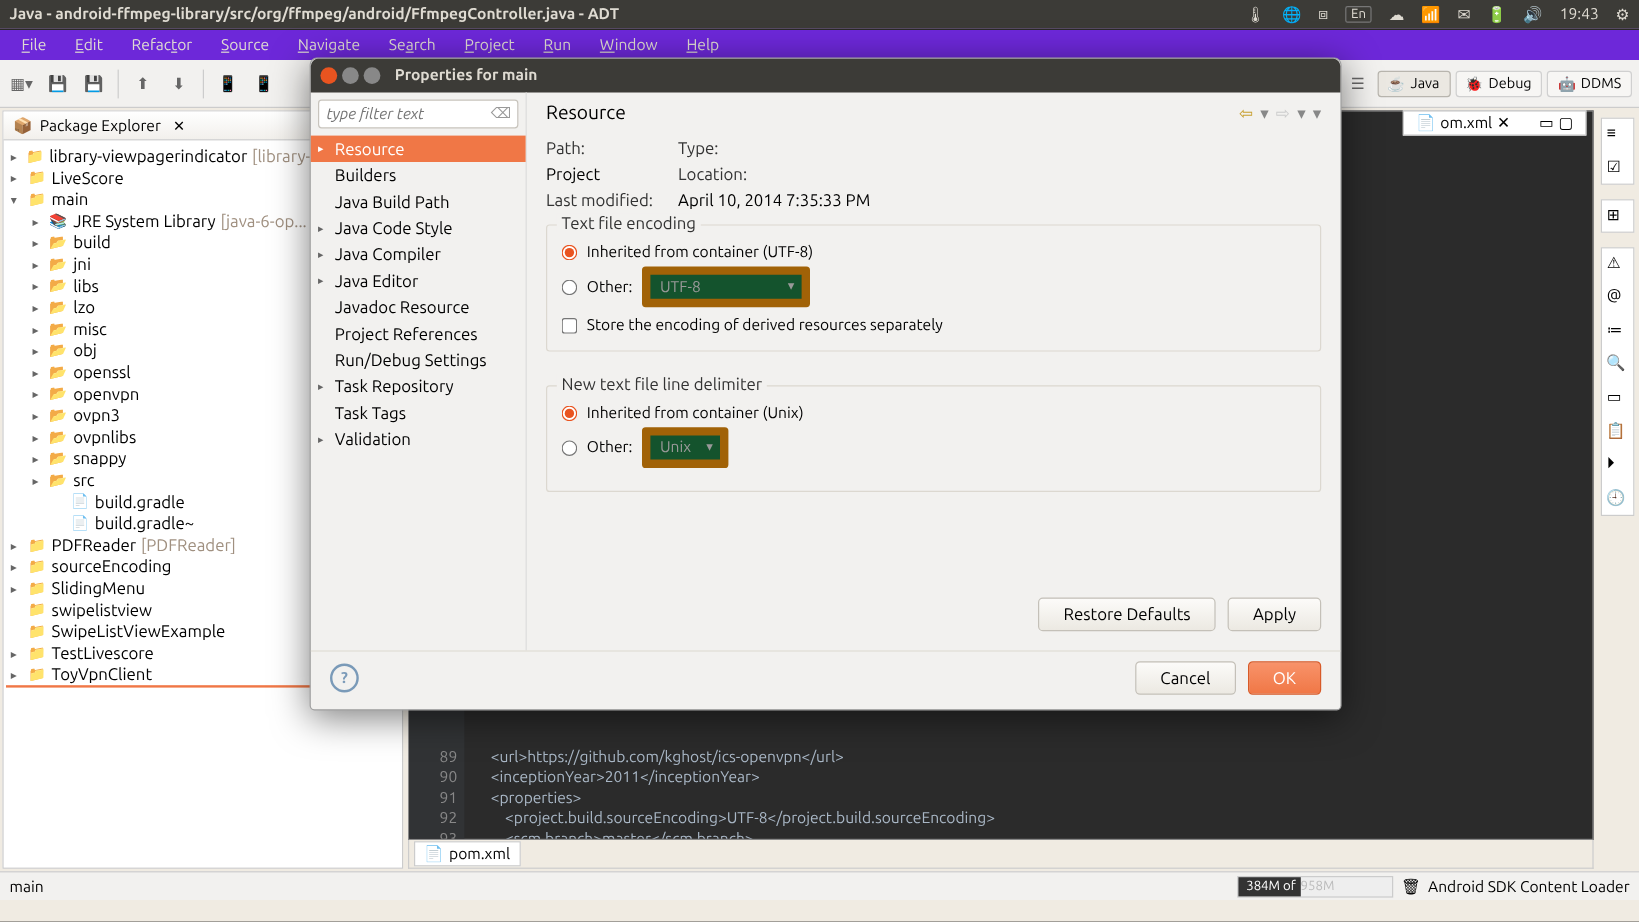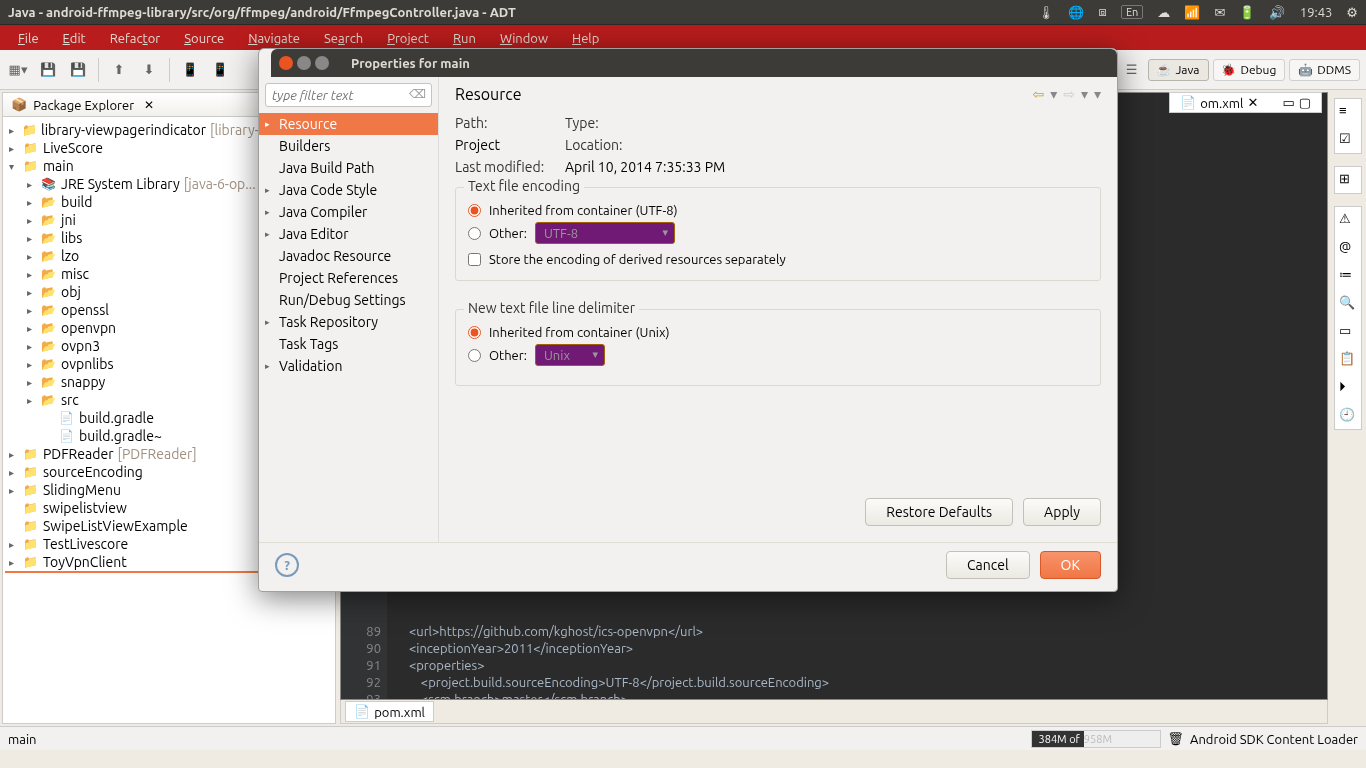--- a/index.html
+++ b/index.html
@@ -5,21 +5,21 @@
 * { box-sizing: border-box; margin: 0; padding: 0; font-family: Ubuntu, "Segoe UI", sans-serif; }
 body { width: 1366px; height: 768px; background: #f0ebe2; overflow: hidden; position: relative; font-size: 13px; }
 
 
 .sysbar { height: 24px; background: #3c3b37; color: #dfdbd2; display: flex; align-items: center; padding: 0 8px; font-size: 13px; }
 .sysbar .title { flex: 1; font-weight: bold; }
 .sysbar .tray { display: flex; gap: 14px; align-items: center; }
 .sysbar .tray span { font-size: 13px; }
 
 
-.menubar { height: 26px; background: #b91c1c; color: #dfdbd2; display: flex; align-items: center; padding: 0 8px; gap: 4px; border-top: 1px solid #2a2926; }
+.menubar { height: 26px; background: #6d28d9; color: #dfdbd2; display: flex; align-items: center; padding: 0 8px; gap: 4px; border-top: 1px solid #2a2926; }
 .menubar .menuitem { padding: 2px 10px; cursor: pointer; }
 .menubar .menuitem u { text-decoration: underline; }
 
 
 .toolbar { height: 40px; background: #f2f1ef; border-bottom: 1px solid #ccc; display: flex; align-items: center; padding: 0 6px; gap: 6px; }
 .toolbar .tbtn { width: 24px; height: 24px; border: 1px solid transparent; display: flex; align-items: center; justify-content: center; color: #666; }
 .toolbar .sep { width: 1px; height: 24px; background: #ccc; margin: 0 2px; }
 .toolbar .right { margin-left: auto; display: flex; gap: 4px; align-items: center; }
 .perspective { display: flex; align-items: center; gap: 4px; padding: 3px 8px; border: 1px solid #d0d0d0; border-radius: 3px; font-size: 12px; background: #f7f6f4; }
 .perspective.active { background: #ebe8e2; border-color: #b8b5ae; }
@@ -57,21 +57,21 @@
 
 
 .statusbar { height: 24px; background: #f2f1ef; border-top: 1px solid #ccc; display: flex; align-items: center; padding: 0 8px; font-size: 13px; }
 .statusbar .right { margin-left: auto; display: flex; align-items: center; gap: 6px; }
 .memprog { width: 130px; height: 18px; background: #eee; border: 1px solid #ccc; position: relative; font-size: 11px; display: flex; align-items: center; }
 .memprog .fill { position: absolute; left: 0; top: 0; bottom: 0; width: 40%; background: #333; }
 .memprog .txt { position: relative; color: #fff; padding-left: 6px; }
 
 
 .dialog { position: absolute; left: 258px; top: 48px; width: 860px; height: 544px; background: #f2f1ef; border: 1px solid #a0a0a0; box-shadow: 0 6px 30px rgba(0,0,0,0.5); border-radius: 6px 6px 4px 4px; display: flex; flex-direction: column; }
-.dlg-title { height: 28px; background: #3c3b37; color: #dfdbd2; display: flex; align-items: center; padding: 0 8px; border-radius: 6px 6px 0 0; gap: 16px; margin-left: 12px; }
+.dlg-title { height: 28px; background: #3c3b37; color: #dfdbd2; display: flex; align-items: center; padding: 0 8px; border-radius: 6px 6px 0 0; gap: 6px; }
 .dlg-title .dots { display: flex; gap: 4px; }
 .dot { width: 14px; height: 14px; border-radius: 50%; }
 .dot.r { background: #e95420; } .dot.g { background: #888; } .dot.b { background: #888; }
 .dlg-body { flex: 1; display: flex; }
 .dlg-left { width: 180px; border-right: 1px solid #ddd; display: flex; flex-direction: column; padding: 6px 0; }
 .filter { margin: 0 6px 6px 6px; position: relative; }
 .filter input { width: 100%; padding: 4px 22px 4px 6px; border: 1px solid #c8c4bd; border-radius: 3px; font-style: italic; color: #999; font-size: 13px; }
 .filter .clr { position: absolute; right: 6px; top: 4px; color: #999; font-size: 12px; }
 .cat-item { padding: 3px 10px 3px 20px; font-size: 14px; position: relative; cursor: pointer; }
 .cat-item.sel { background: #f07746; color: #fff; }
@@ -79,21 +79,21 @@
 .cat-item.sel .expand { color: #fff; }
 .dlg-right { flex: 1; padding: 8px 16px; display: flex; flex-direction: column; }
 .dlg-right h2 { font-size: 16px; font-weight: normal; margin-bottom: 12px; display: flex; align-items: center; }
 .dlg-right h2 .navarr { margin-left: auto; display: flex; gap: 6px; color: #c8a030; font-size: 14px; }
 .props { display: grid; grid-template-columns: 110px 1fr; row-gap: 6px; font-size: 14px; margin-bottom: 12px; }
 .props .k { color: #333; }
 .group { border: 1px solid #dcd8d0; border-radius: 3px; padding: 10px 12px 14px 12px; position: relative; margin-bottom: 28px; }
 .group .legend { position: absolute; top: -10px; left: 8px; background: #f2f1ef; padding: 0 4px; font-size: 14px; color: #333; }
 .radio-row { display: flex; align-items: center; gap: 8px; margin: 5px 0; }
 .radio-row input[type=radio] { accent-color: #e95420; }
-.sel-box { border: 1px solid #a16207; border-radius: 3px; padding: 3px 24px 3px 8px; color: #999; background: #701a75; font-size: 13px; position: relative; min-width: 140px; }
+.sel-box { border: 7px solid #a16207; border-radius: 3px; padding: 3px 24px 3px 8px; color: #999; background: #14532d; font-size: 13px; position: relative; min-width: 140px; }
 .sel-box.small { min-width: 70px; }
 .sel-box::after { content: '▾'; position: absolute; right: 6px; top: 3px; color: #999; font-size: 11px; }
 .chk-row { display: flex; align-items: center; gap: 8px; margin-top: 8px; }
 .dlg-btns { margin-top: auto; display: flex; justify-content: flex-end; gap: 10px; padding: 8px 0; }
 .btn { border: 1px solid #c4c0b8; background: linear-gradient(#fcfbf9,#ece9e2); padding: 5px 20px; border-radius: 4px; font-size: 14px; cursor: pointer; }
 .btn.primary { background: linear-gradient(#f8936a,#f07746); border-color: #d85a28; color: #fff; }
 .dlg-footer { display: flex; justify-content: space-between; align-items: center; padding: 8px 16px 12px 16px; border-top: 1px solid #e0ddd5; }
 .help-icon { width: 24px; height: 24px; border: 2px solid #7a9ab8; border-radius: 50%; color: #7a9ab8; display: flex; align-items: center; justify-content: center; font-weight: bold; }
 </style>
 </head>

